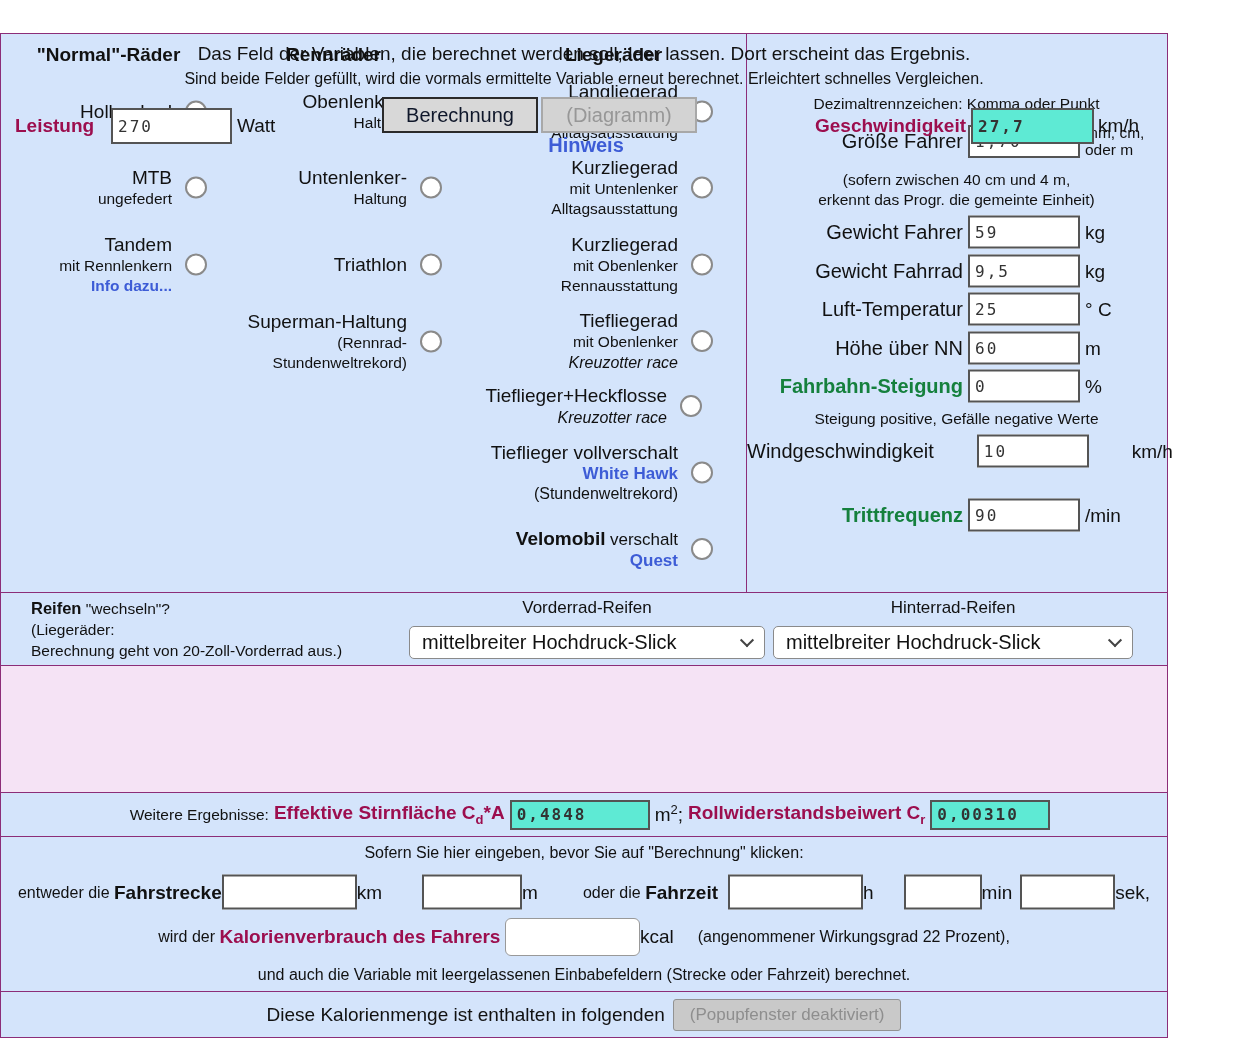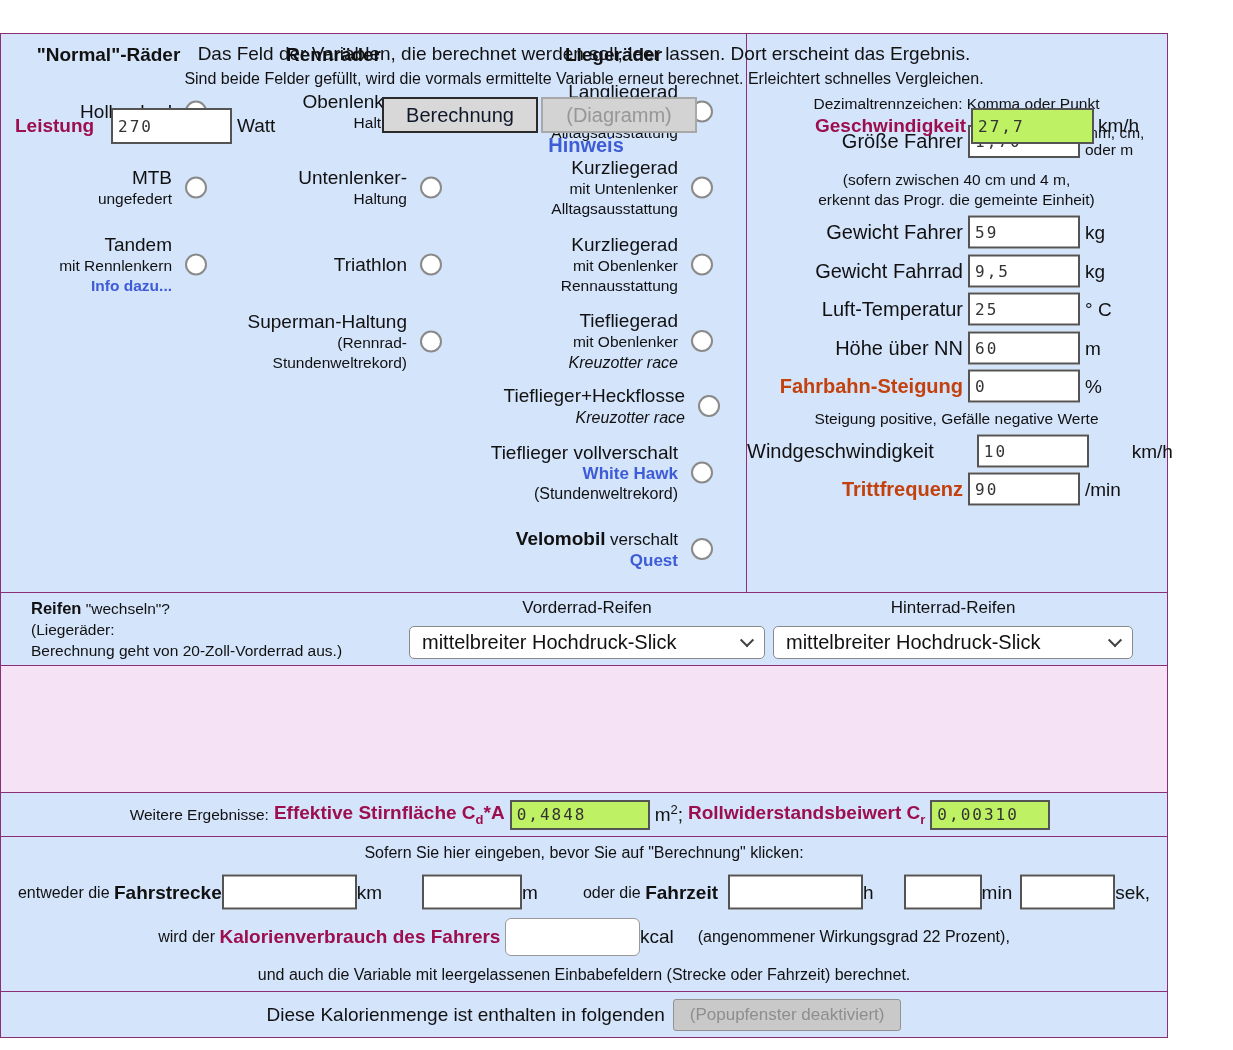--- a/index.html
+++ b/index.html
@@ -25,29 +25,29 @@
   .l-link { display:block; font-size:15.5px; line-height:20px; font-weight:bold; color:#3d5cd6; cursor:pointer; }
   .l-italic { display:block; font-size:16px; line-height:21px; font-style:italic; }
   .inline-normal { font-size:17px; font-weight:normal; }
 
   .radio { flex:0 0 auto; width:22px; height:22px; border-radius:50%; background:#fff; border:2px solid #8a8a8a; }
   .radio.checked { border:3px solid #0f6ff0; position:relative; }
   .radio.checked::after { content:''; position:absolute; inset:2px; border-radius:50%; background:#0f6ff0; }
 
   .prow { position:absolute; left:0; width:100%; display:flex; align-items:center; transform:translateY(-50%); }
   .plabel { width:216px; text-align:right; font-size:20px; white-space:nowrap; }
-  .plabel.blue { color:#c2410c; font-weight:bold; }
+  .plabel.blue { color:#15803d; font-weight:bold; }
   .pinput { margin-left:5px; width:112px; }
   .punit { margin-left:5px; font-size:19px; white-space:nowrap; }
   .punit-small { margin-left:5px; font-size:15.5px; line-height:17px; text-align:left; }
   .pnote { position:absolute; width:100%; text-align:center; font-size:15.5px; transform:translateY(-50%); white-space:nowrap; }
 
   .tinput { height:33px; border:2px solid #545454; background:#fff; color:#333;
             font-family:"DejaVu Sans Mono", monospace; font-size:16px; letter-spacing:2px; padding:0 5px; }
-  .pinkbg { background:#bef264; }
+  .pinkbg { background:#5eead4;font-weight:bold; }
 
   .fselect { position:absolute; height:33px; background:#fff; border:1px solid #8a8a8a; border-radius:5px;
              display:flex; align-items:center; justify-content:space-between; padding:0 12px;
              font-size:20px; cursor:pointer; white-space:nowrap; }
   .chev { width:10px; height:10px; border-left:2px solid #444; border-bottom:2px solid #444;
           transform:rotate(-45deg) translate(2px,-2px); margin-left:10px; }
   .sel-label { position:absolute; font-size:17px; text-align:center; }
 
   .crow { position:absolute; transform:translateY(-50%); white-space:nowrap; }
   .maroon { color:#9c0e4e; font-weight:bold; }
@@ -159,21 +159,21 @@
         <span class="radio"></span>
       </div>
       <div class="bike-item" style="right:33px; top:307px;">
         <div class="bike-text">
           <span class="l-main">Tiefliegerad</span>
           <span class="l-sub">mit Obenlenker</span>
           <span class="l-italic">Kreuzotter race</span>
         </div>
         <span class="radio"></span>
       </div>
-      <div class="bike-item" style="right:26px; top:372px;">
+      <div class="bike-item" style="right:44px; top:372px;">
         <div class="bike-text">
           <span class="l-main">Tieflieger+Heckflosse</span>
           <span class="l-italic">Kreuzotter race</span>
         </div>
         <span class="radio"></span>
       </div>
       <div class="bike-item" style="right:33px; top:438px;">
         <div class="bike-text">
           <span class="l-main">Tieflieger vollverschalt</span>
           <span class="l-link" style="font-size:17px;">White Hawk</span>
@@ -240,21 +240,21 @@
 
       <div class="pnote" style="top:385px;">Steigung positive, Gefälle negative Werte</div>
 
       <div class="prow" style="top:417px;gap:38px;">
         <span class="plabel">Windgeschwindigkeit</span>
         <input class="tinput pinput" value="10" style="">
         <span class="punit">km/h</span>
       </div>
 
 
-      <div class="prow" style="top:455px;">
+      <div class="prow" style="top:481px;">
         <span class="plabel blue">Trittfrequenz</span>
         <input class="tinput pinput" value="90" style="">
         <span class="punit">/min</span>
       </div>
     </div>
   </div>
 
   <div class="section sec-reifen">
     <div style="position:absolute; left:30px; top:5px; font-size:15.5px; line-height:21px;">
       <div>

